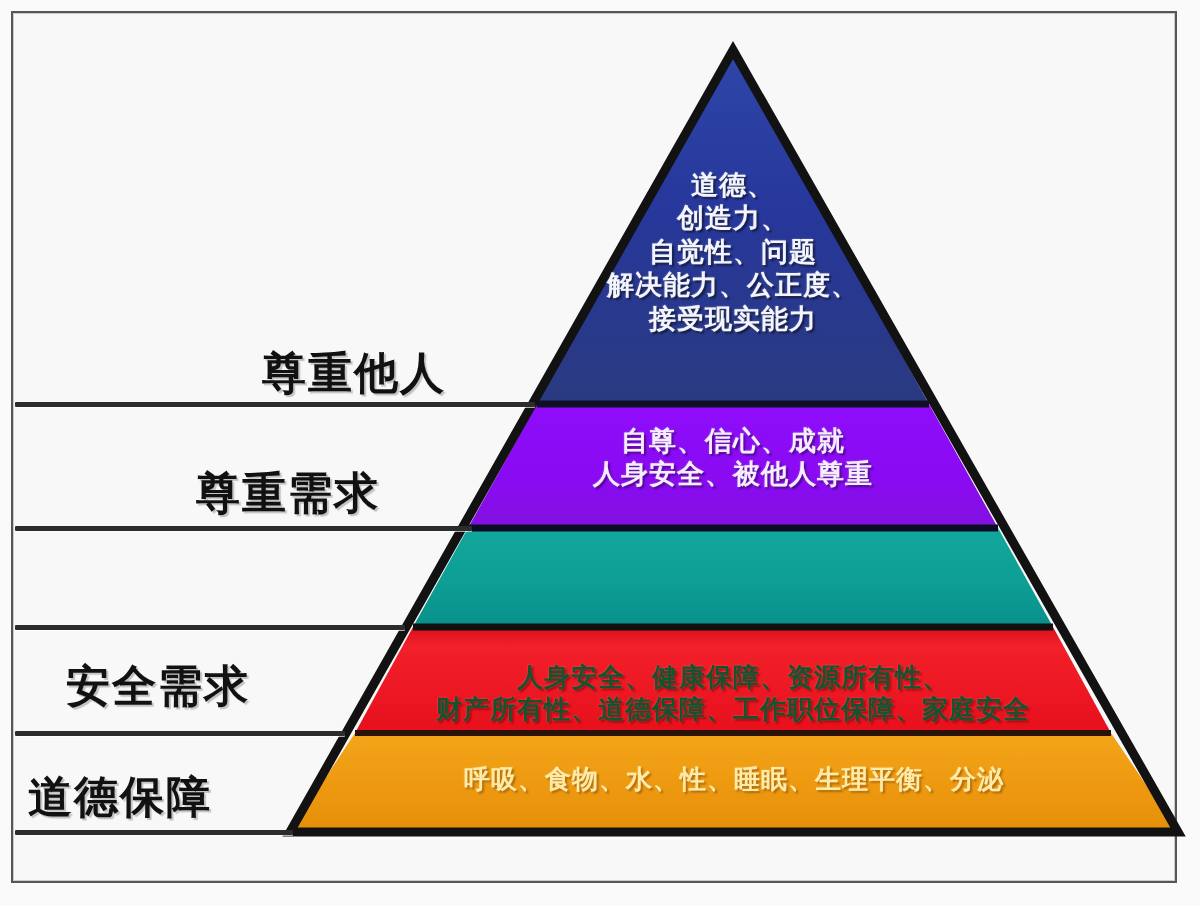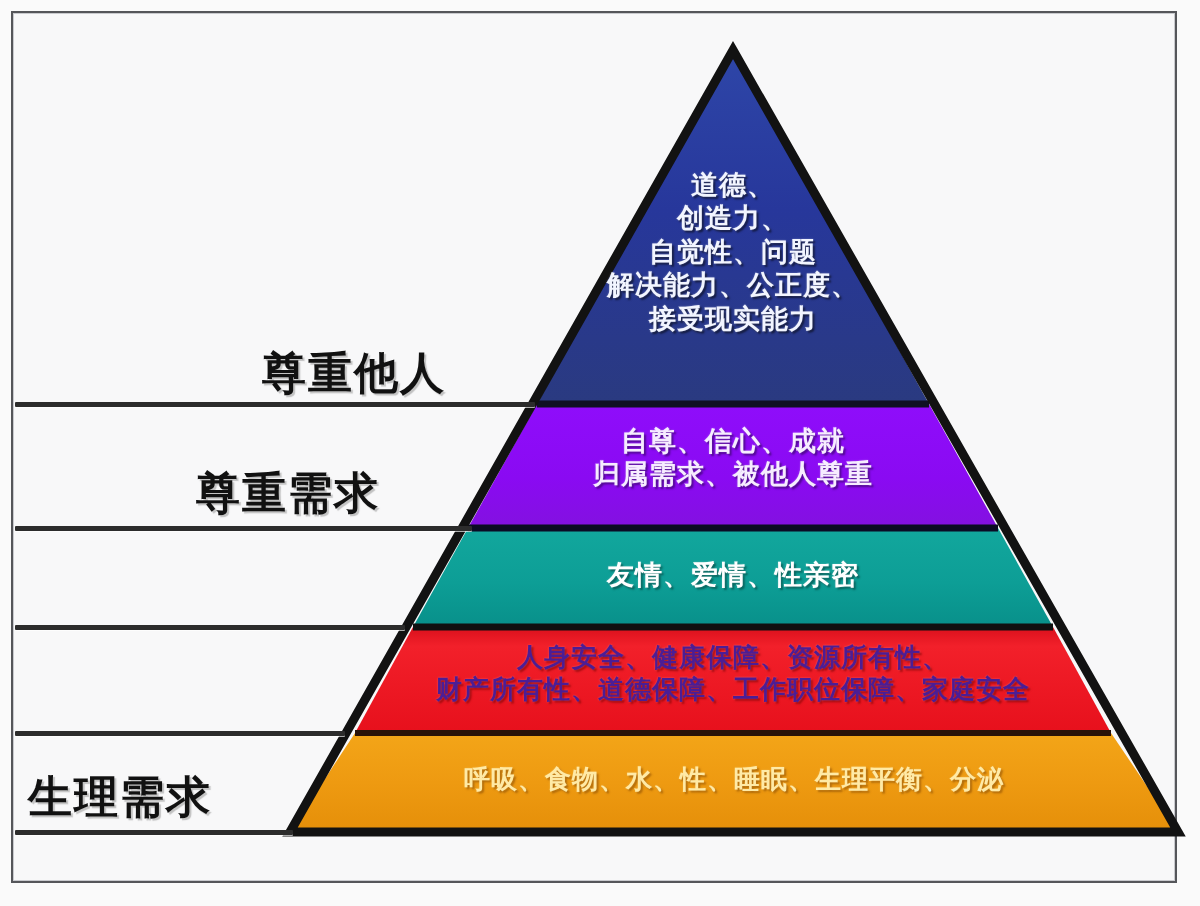--- a/index.html
+++ b/index.html
@@ -85,22 +85,23 @@
   }
   .tier-text.t-esteem {
     color: #f6ecff;
     text-shadow: 2px 2px 2px rgba(40,0,80,0.6), 0 0 2px rgba(255,255,255,0.35);
   }
   .tier-text.t-belong {
     color: #ffffff;
     text-shadow: 2px 2px 2px rgba(0,50,45,0.55), 0 0 2px rgba(255,255,255,0.3);
   }
   .tier-text.t-safety {
-    color: #4c1d95;
+    color: #14532d;
     text-shadow: 2px 2px 2px rgba(110,0,0,0.55), 0 0 2px rgba(255,255,255,0.3);
+    margin-top: 20px;
   }
   .tier-text.t-physio {
     color: #ffeaa6;
     text-shadow: 2px 2px 2px rgba(130,70,0,0.55), 0 0 2px rgba(255,240,190,0.3);
   }
 </style>
 </head>
 <body>
 
 <div id="stage">
@@ -154,36 +155,36 @@
     <polygon points="733,50 1178,832 290,832" fill="none" stroke="#121212" stroke-width="9" stroke-linejoin="miter"></polygon>
   </svg>
 
   <div class="tier-text t-self" style="left:537px; top:168px; width:392px; font-size:27px;">道德、
 创造力、
 自觉性、问题
 解决能力、公正度、
 接受现实能力</div>
 
   <div class="tier-text t-esteem" style="left:468px; top:424px; width:530px; font-size:27px;">自尊、信心、成就
-归属需求、被他人尊重</div>
+人身安全、被他人尊重</div>
 
-  <div class="tier-text t-belong" style="left:413px; top:558px; width:640px; font-size:27px;">友情、爱情、性亲密</div>
 
   <div class="tier-text t-safety" style="left:355px; top:641px; width:756px; font-size:26px;">人身安全、健康保障、资源所有性、
 财产所有性、道德保障、工作职位保障、家庭安全</div>
 
   <div class="tier-text t-physio" style="left:290px; top:763px; width:888px; font-size:26px;">呼吸、食物、水、性、睡眠、生理平衡、分泌</div>
 
   <div class="divider" style="left:15px; top:402px; width:520px;"></div>
   <div class="divider" style="left:15px; top:526px; width:457px;"></div>
   <div class="divider" style="left:15px; top:625px; width:390px;"></div>
   <div class="divider" style="left:15px; top:731px; width:330px;"></div>
   <div class="divider" style="left:15px; top:830px; width:278px;"></div>
 
   <div class="tier-label" style="left:262px; top:344px; font-size:44px;">尊重他人</div>
 
   <div class="tier-label" style="left:196px; top:464px; font-size:44px;text-align:center;">尊重需求</div>
 
 
+  <div class="tier-label" style="left:66px; top:657px; font-size:44px;">安全需求</div>
 
-  <div class="tier-label" style="left:28px; top:768px; font-size:44px;">生理需求</div>
+  <div class="tier-label" style="left:28px; top:768px; font-size:44px;">道德保障</div>
 
 </div>
 
 </body></html>

